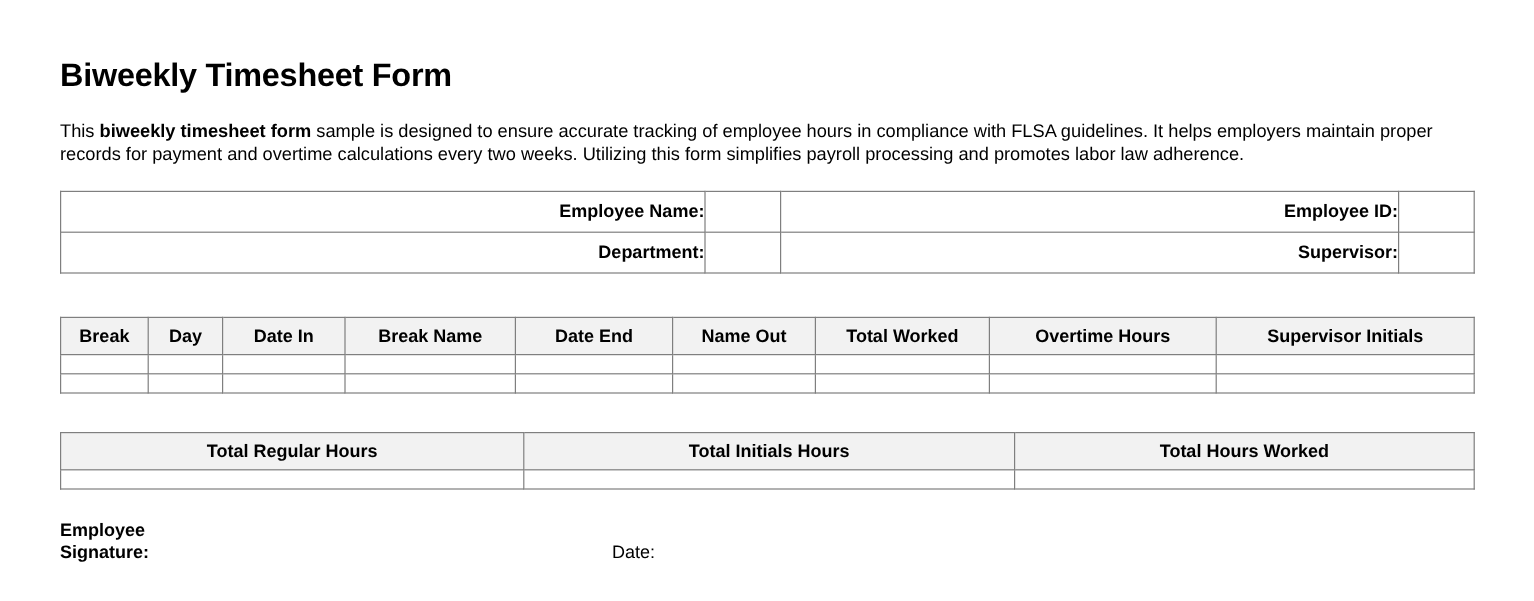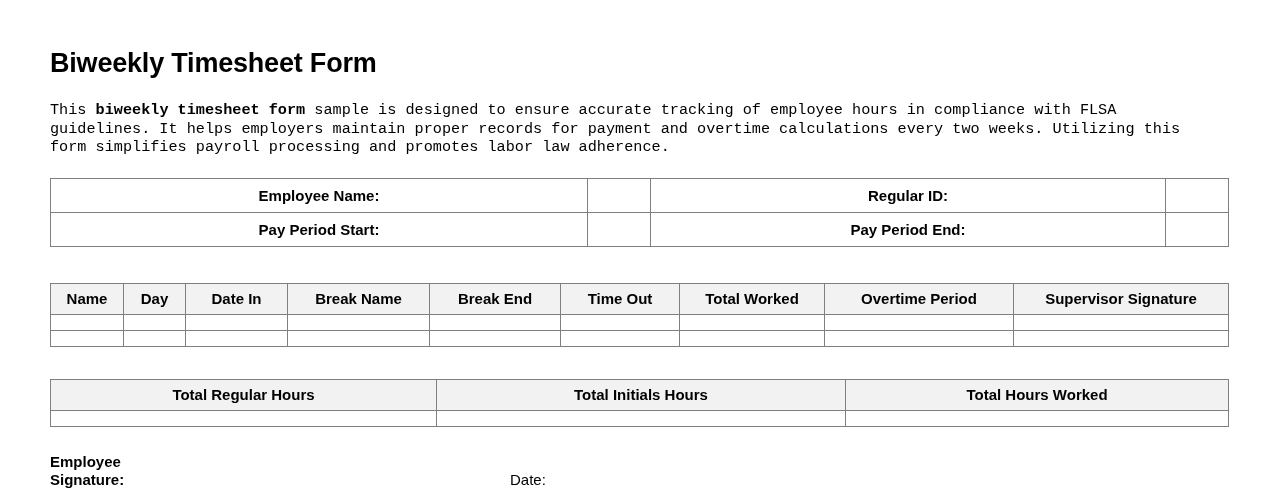--- a/index.html
+++ b/index.html
@@ -40,21 +40,20 @@
   }
 
   
   .intro {
     font-size: 15.2px;
     line-height: 18.6px;
     margin: 0;
     padding-top: 22px;
     width: 1160px;
     text-align: left;
-    font-family: Liberation Mono, monospace;
   }
   .intro b { font-weight: bold; }
 
   
   table.form-table {
     border-collapse: collapse;
     table-layout: fixed;
     width: 1178px;
     border: 1px solid #7f7f7f;
   }
@@ -65,21 +64,21 @@
     margin: 0;
     font-size: 15px;
     vertical-align: middle;
   }
 
   
   .info-table { margin-top: 21px; }
   .info-table td {
     height: 33px;
     font-weight: bold;
-    text-align: center;
+    text-align: right;
   }
   .info-table td.blank { font-weight: normal; }
 
   
   .timesheet-table { margin-top: 36px; }
   .timesheet-table th {
     background: #f2f2f2;
     height: 30px;
     font-weight: bold;
     text-align: center;
@@ -136,55 +135,55 @@
       <colgroup>
         <col style="width:537px">
         <col style="width:63px">
         <col style="width:515px">
         <col style="width:63px">
       </colgroup>
       <tbody>
         <tr>
           <td>Employee Name:</td>
           <td class="blank"></td>
-          <td>Regular ID:</td>
-          <td class="blank"></td>
-        </tr>
-        <tr>
-          <td>Pay Period Start:</td>
-          <td class="blank"></td>
-          <td>Pay Period End:</td>
+          <td>Employee ID:</td>
+          <td class="blank"></td>
+        </tr>
+        <tr>
+          <td>Department:</td>
+          <td class="blank"></td>
+          <td>Supervisor:</td>
           <td class="blank"></td>
         </tr>
       </tbody>
     </table>
 
     <table class="form-table timesheet-table">
       <colgroup>
         <col style="width:73px">
         <col style="width:62px">
         <col style="width:102px">
         <col style="width:142px">
         <col style="width:131px">
         <col style="width:119px">
         <col style="width:145px">
         <col style="width:189px">
         <col style="width:215px">
       </colgroup>
       <thead>
         <tr>
-          <th>Name</th>
+          <th>Break</th>
           <th>Day</th>
           <th>Date In</th>
           <th>Break Name</th>
-          <th>Break End</th>
-          <th>Time Out</th>
+          <th>Date End</th>
+          <th>Name Out</th>
           <th>Total Worked</th>
-          <th>Overtime Period</th>
-          <th>Supervisor Signature</th>
+          <th>Overtime Hours</th>
+          <th>Supervisor Initials</th>
         </tr>
       </thead>
       <tbody>
         <tr>
           <td></td>
           <td></td>
           <td></td>
           <td></td>
           <td></td>
           <td></td>

